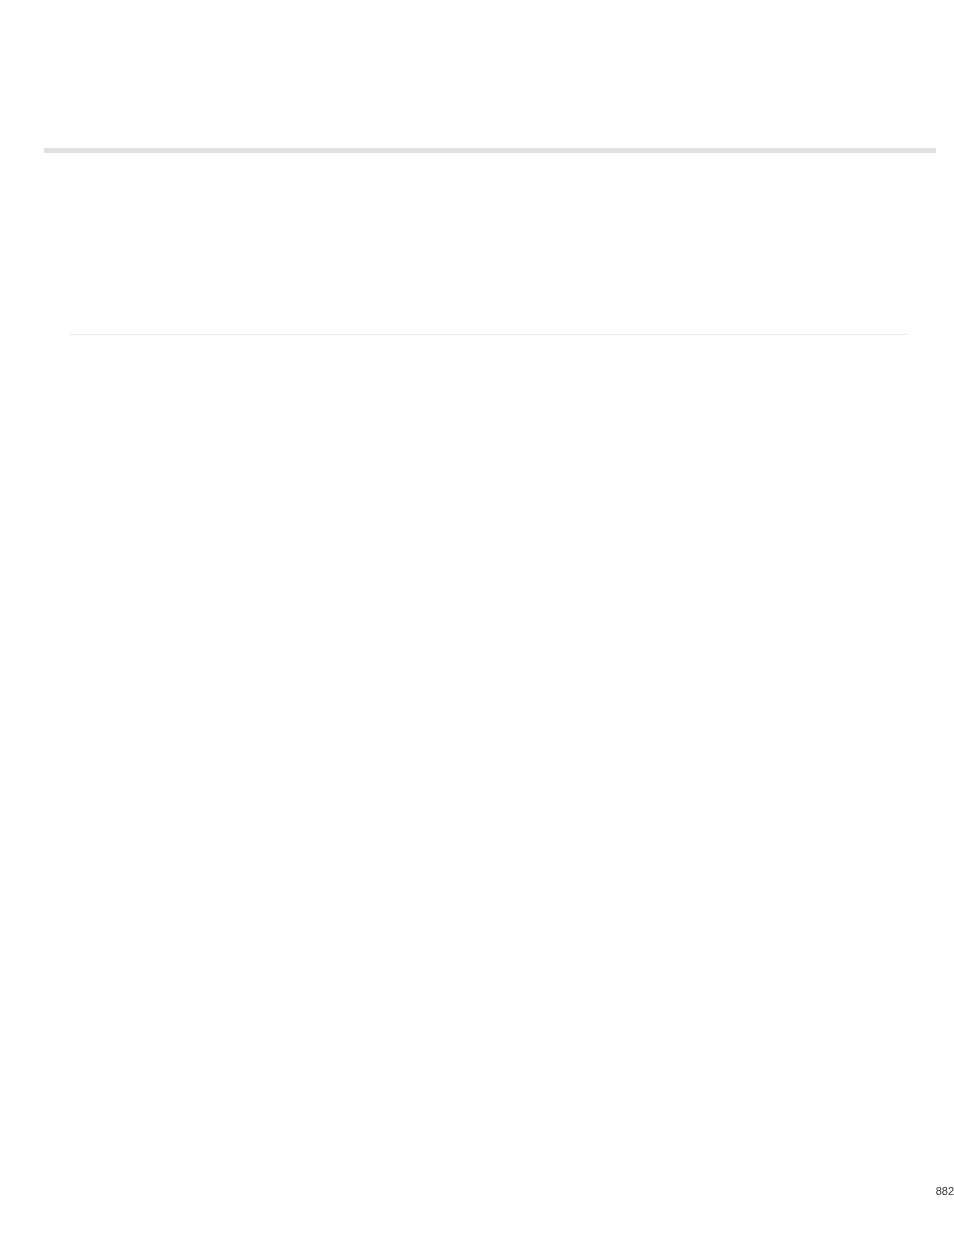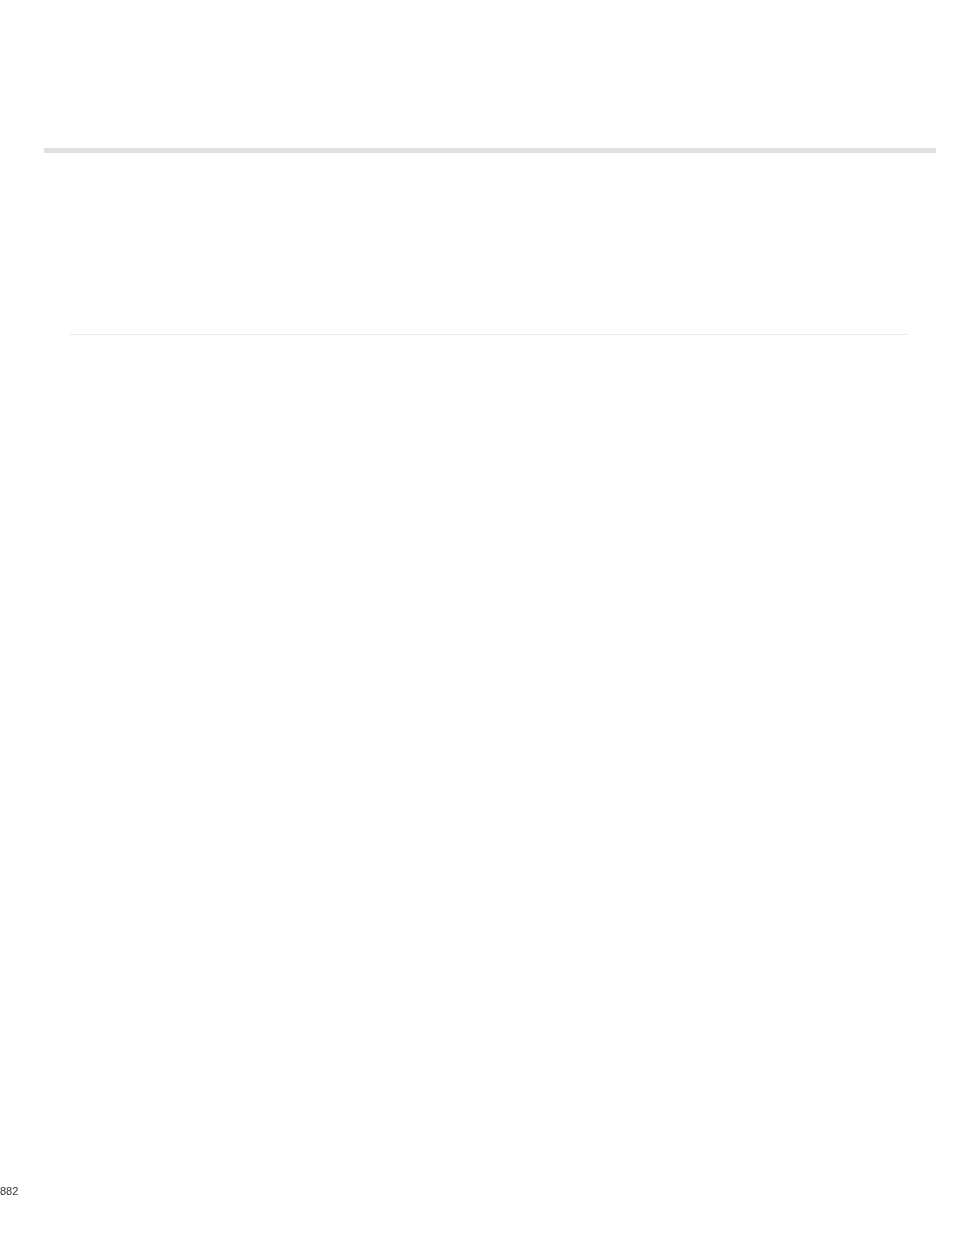--- a/index.html
+++ b/index.html
@@ -28,21 +28,21 @@
       left: 70px;
       right: 46px;
       height: 1px;
       background: #e8e8e8;
     }
     .page-number {
       position: absolute;
       bottom: 38px;
       left: 0;
       right: 0;
-      text-align: left;
+      text-align: right;
       font-size: 11px;
       color: #333333;
     }
   </style>
 </head>
 <body>
 
 <div class="top-bar"></div>
 <div class="hr-line"></div>
 <div class="page-number">882</div>

